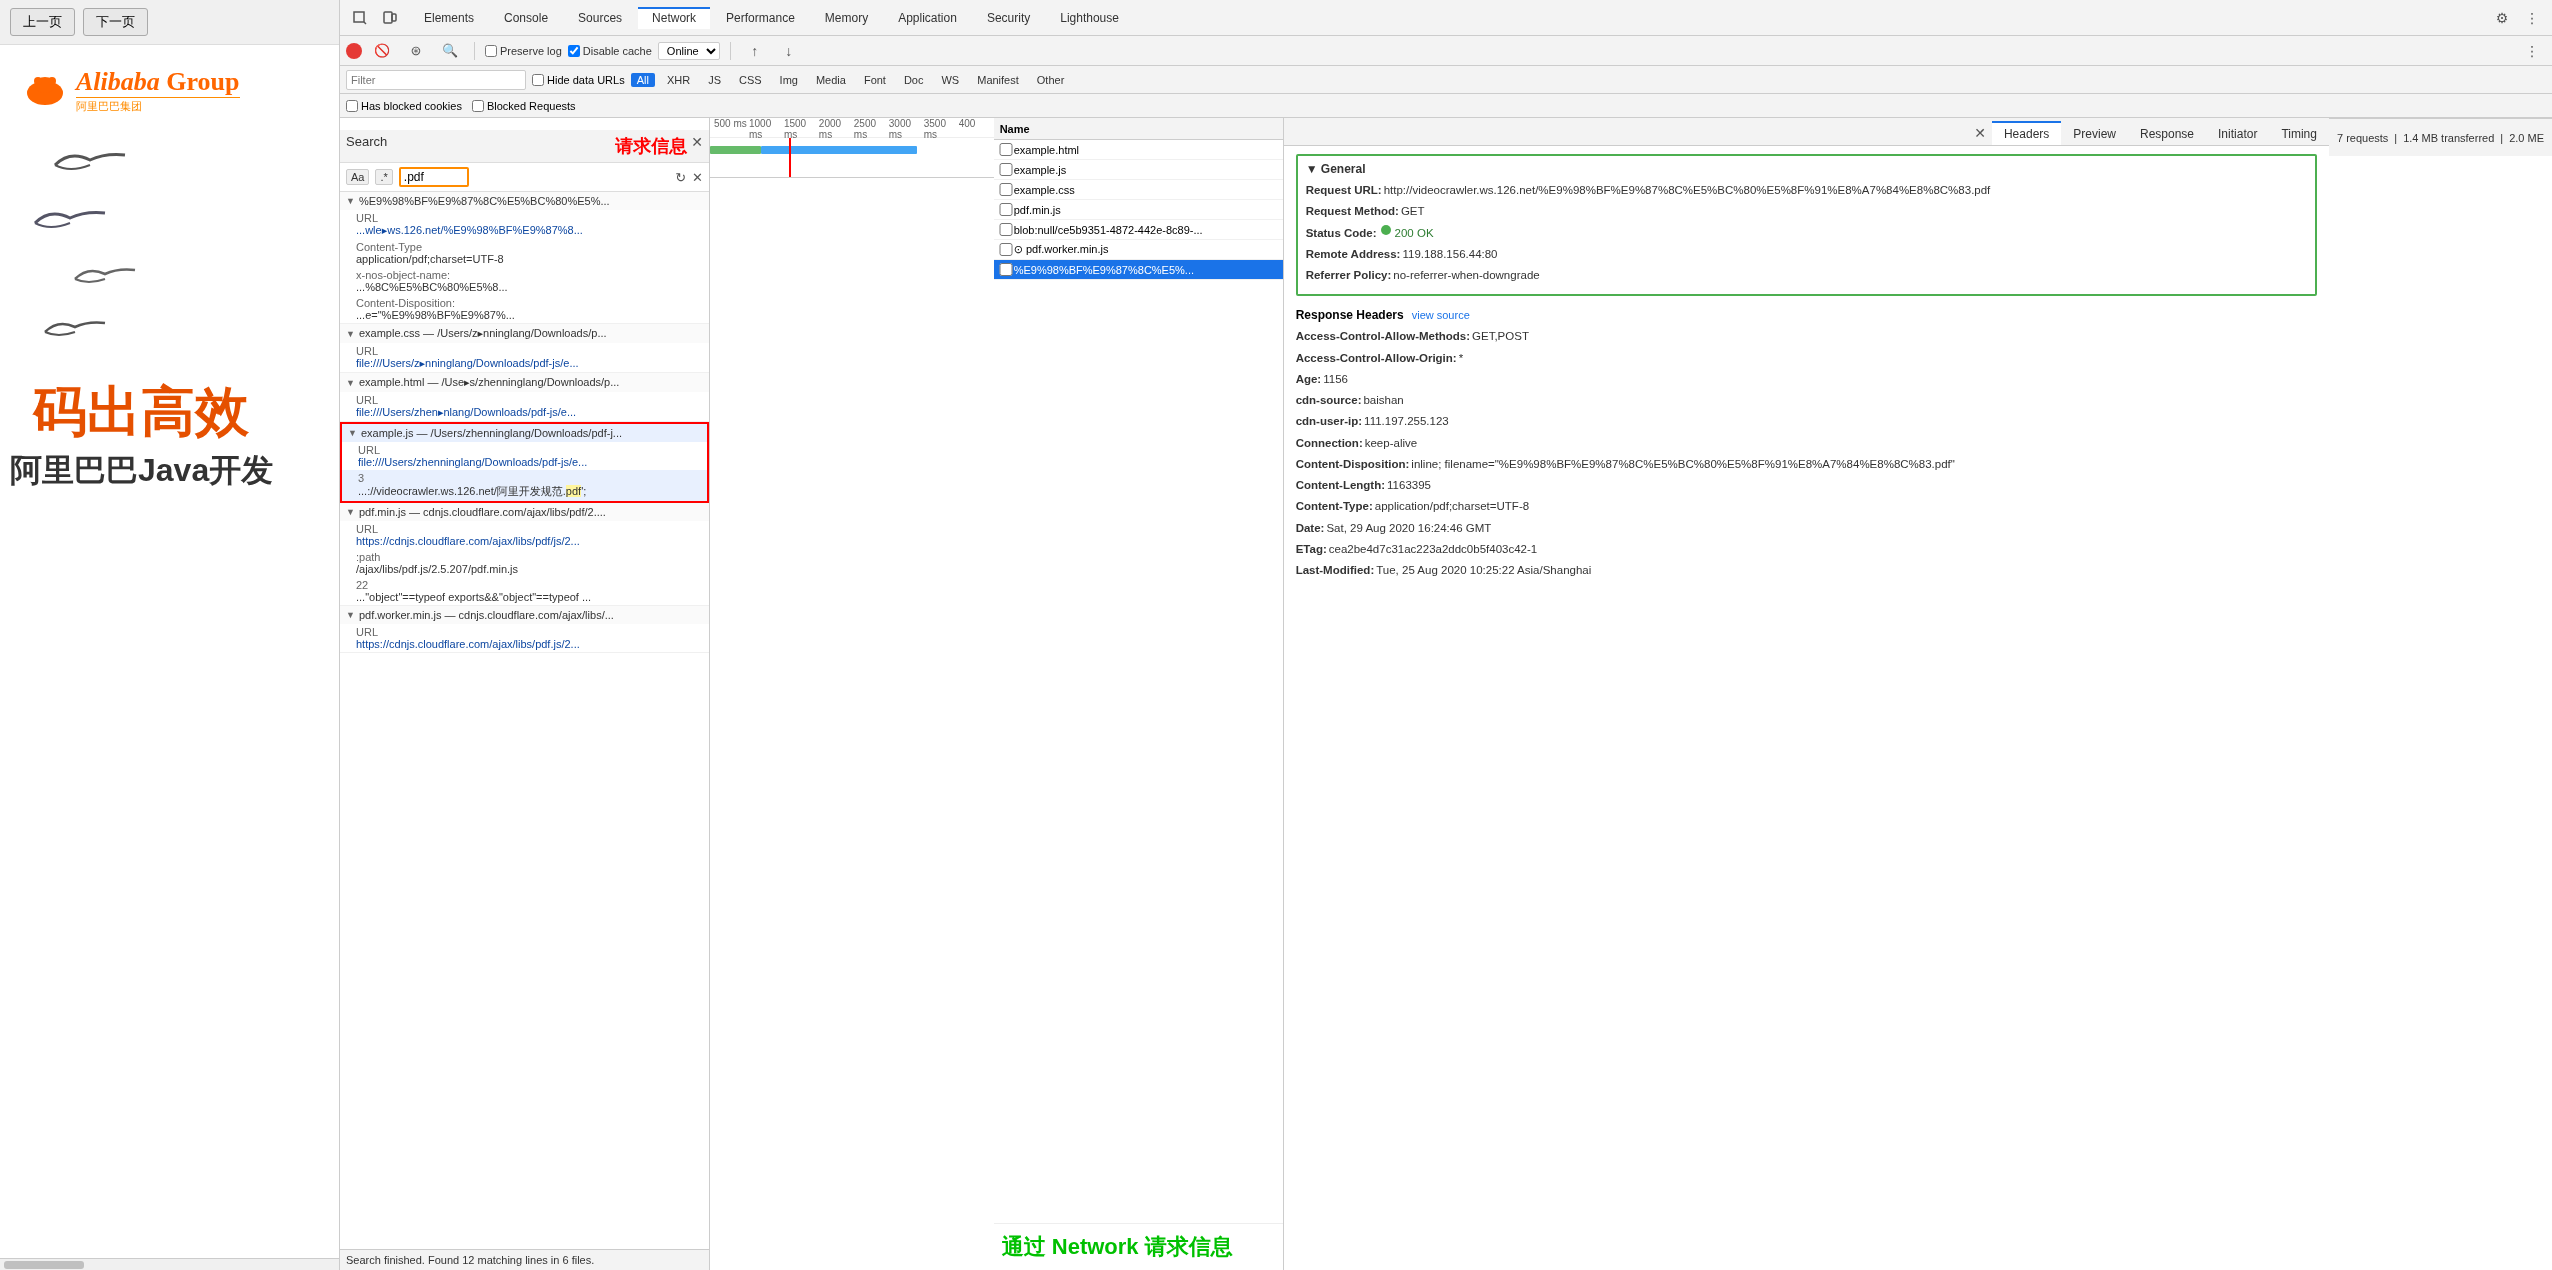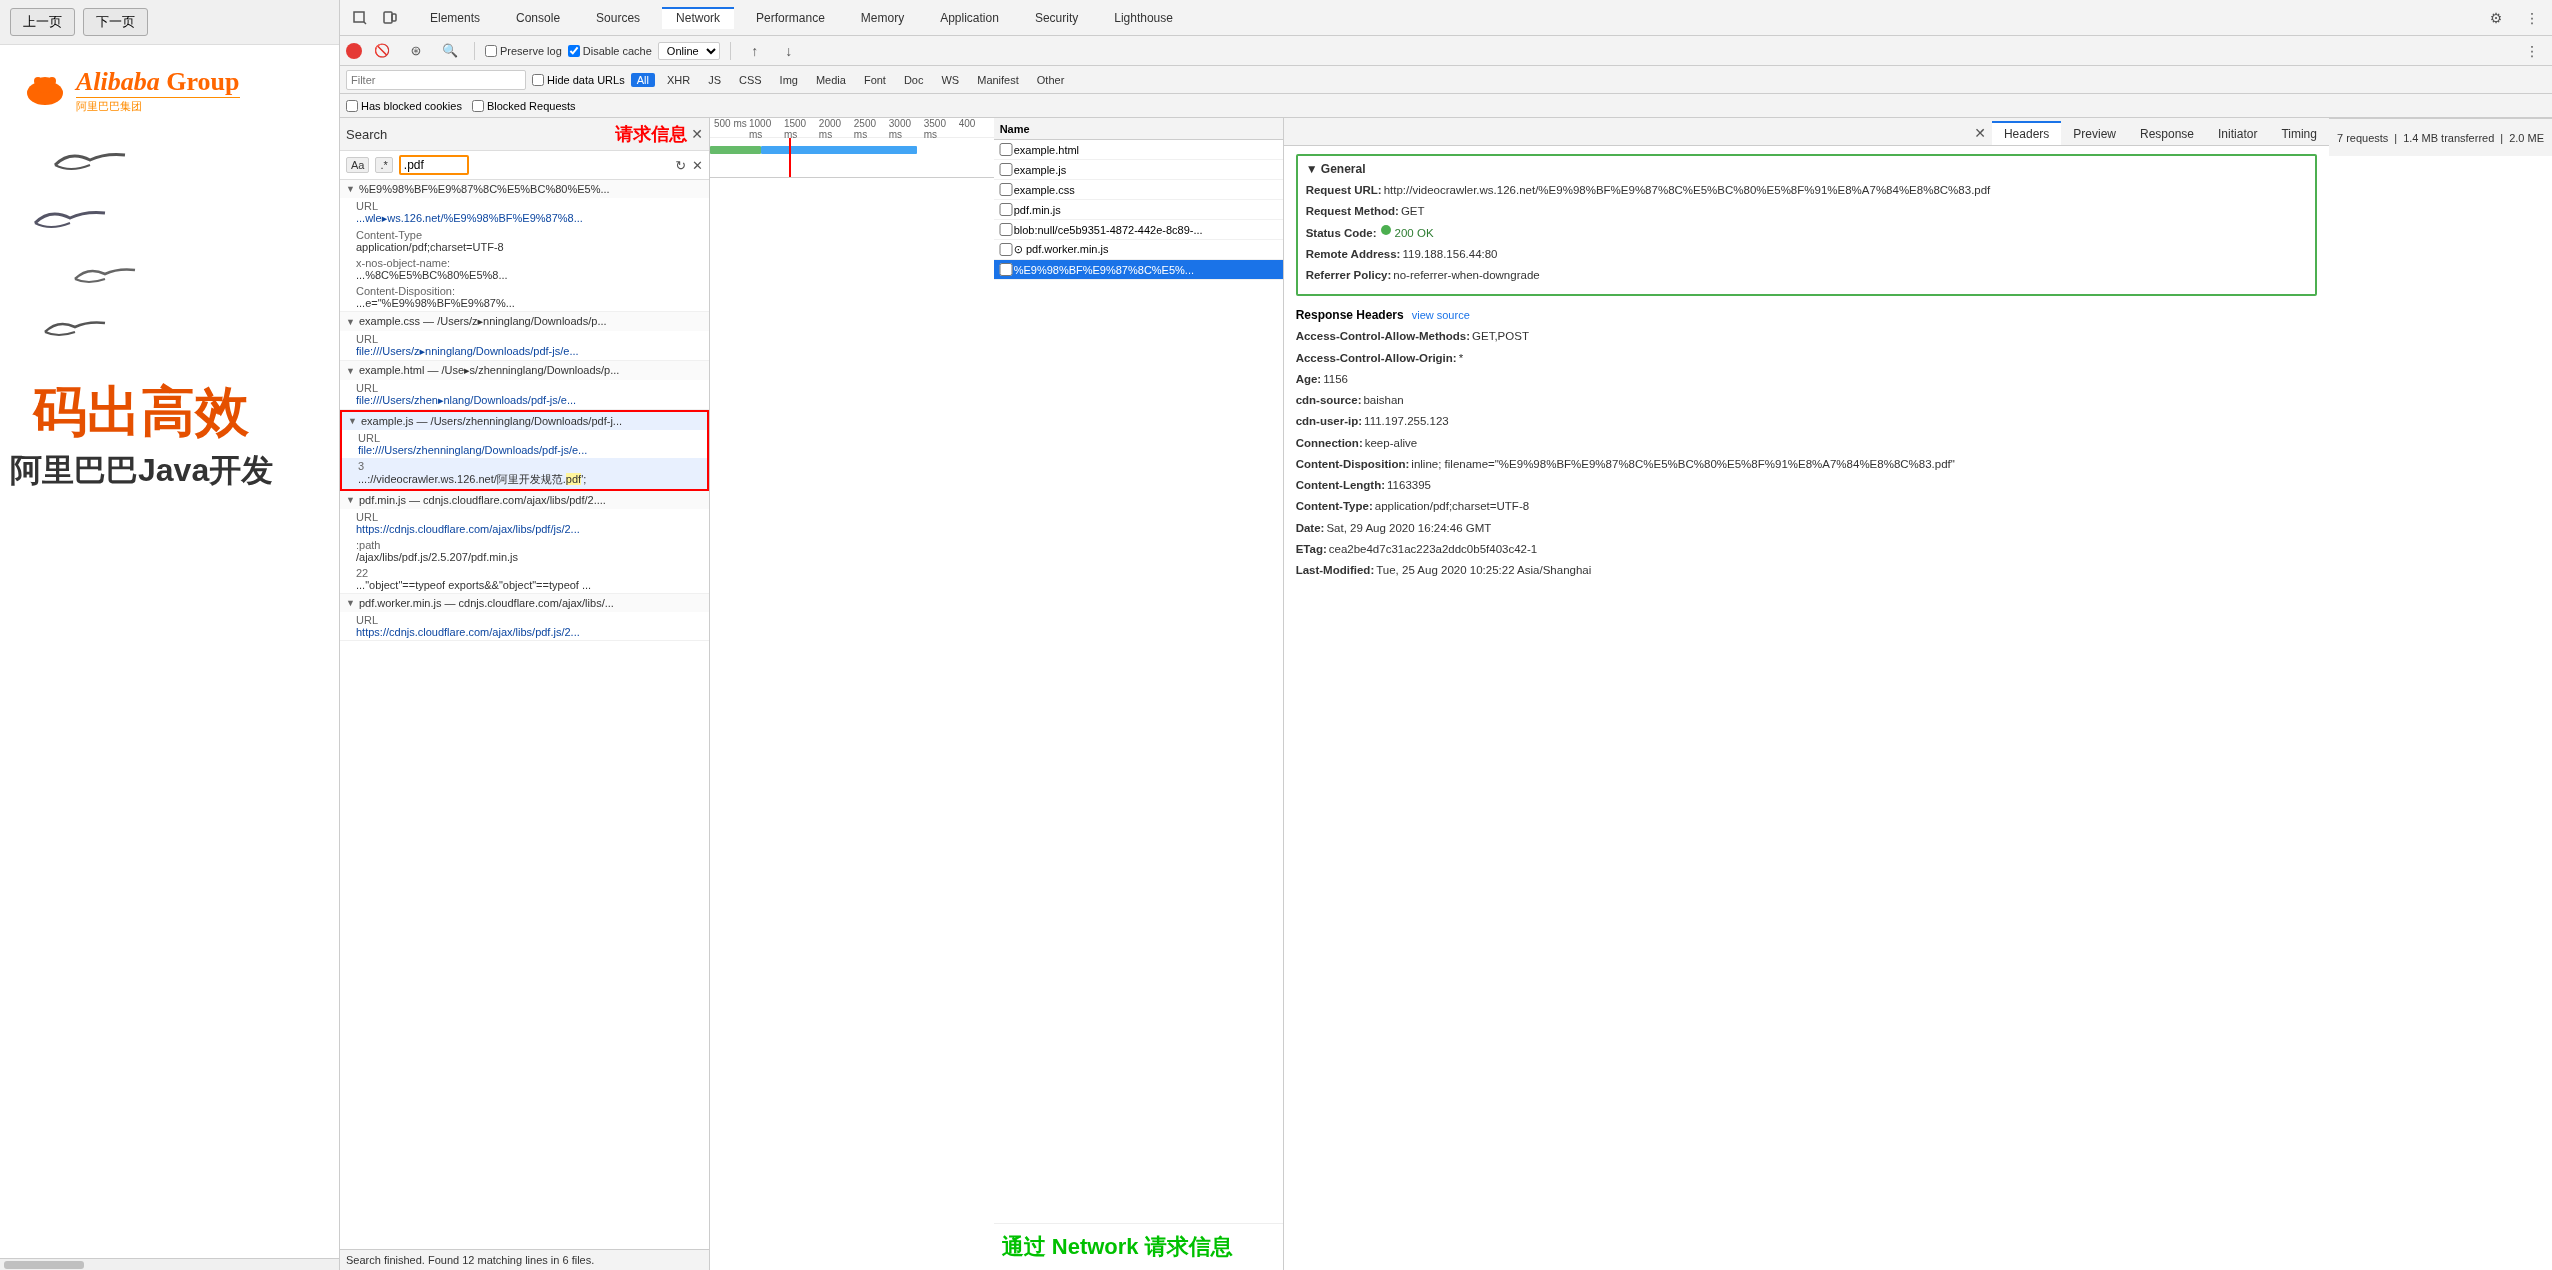--- a/index.html
+++ b/index.html
@@ -64,21 +64,21 @@
     }
 
     
     .devtools-topbar {
       display: flex;
       align-items: center;
       height: 36px;
       background: #f3f3f3;
       border-bottom: 1px solid #ccc;
       padding: 8px 6px;
-      gap: 8px;
+      gap: 2px;
     }
     .devtools-tab {
       padding: 4px 14px;
       font-size: 12px;
       cursor: pointer;
       border-radius: 2px;
       color: #333;
       white-space: nowrap;
     }
     .devtools-tab.active {
@@ -182,25 +182,26 @@
       width: 370px;
       min-width: 370px;
       border-right: 1px solid #ccc;
       display: flex;
       flex-direction: column;
       background: #fff;
       overflow: hidden;
     }
     .search-header {
       display: flex;
-      align-items: center;
+      align-items: flex-start;
       padding: 4px 6px;
       gap: 4px;
       border-bottom: 1px solid #ddd;
       background: #f3f3f3;
+      margin-top: 12px;
     }
     .search-label {
       font-size: 13px;
       font-weight: 500;
       color: #333;
       flex: 1;
     }
     .search-annotation {
       font-size: 18px;
       font-weight: bold;

